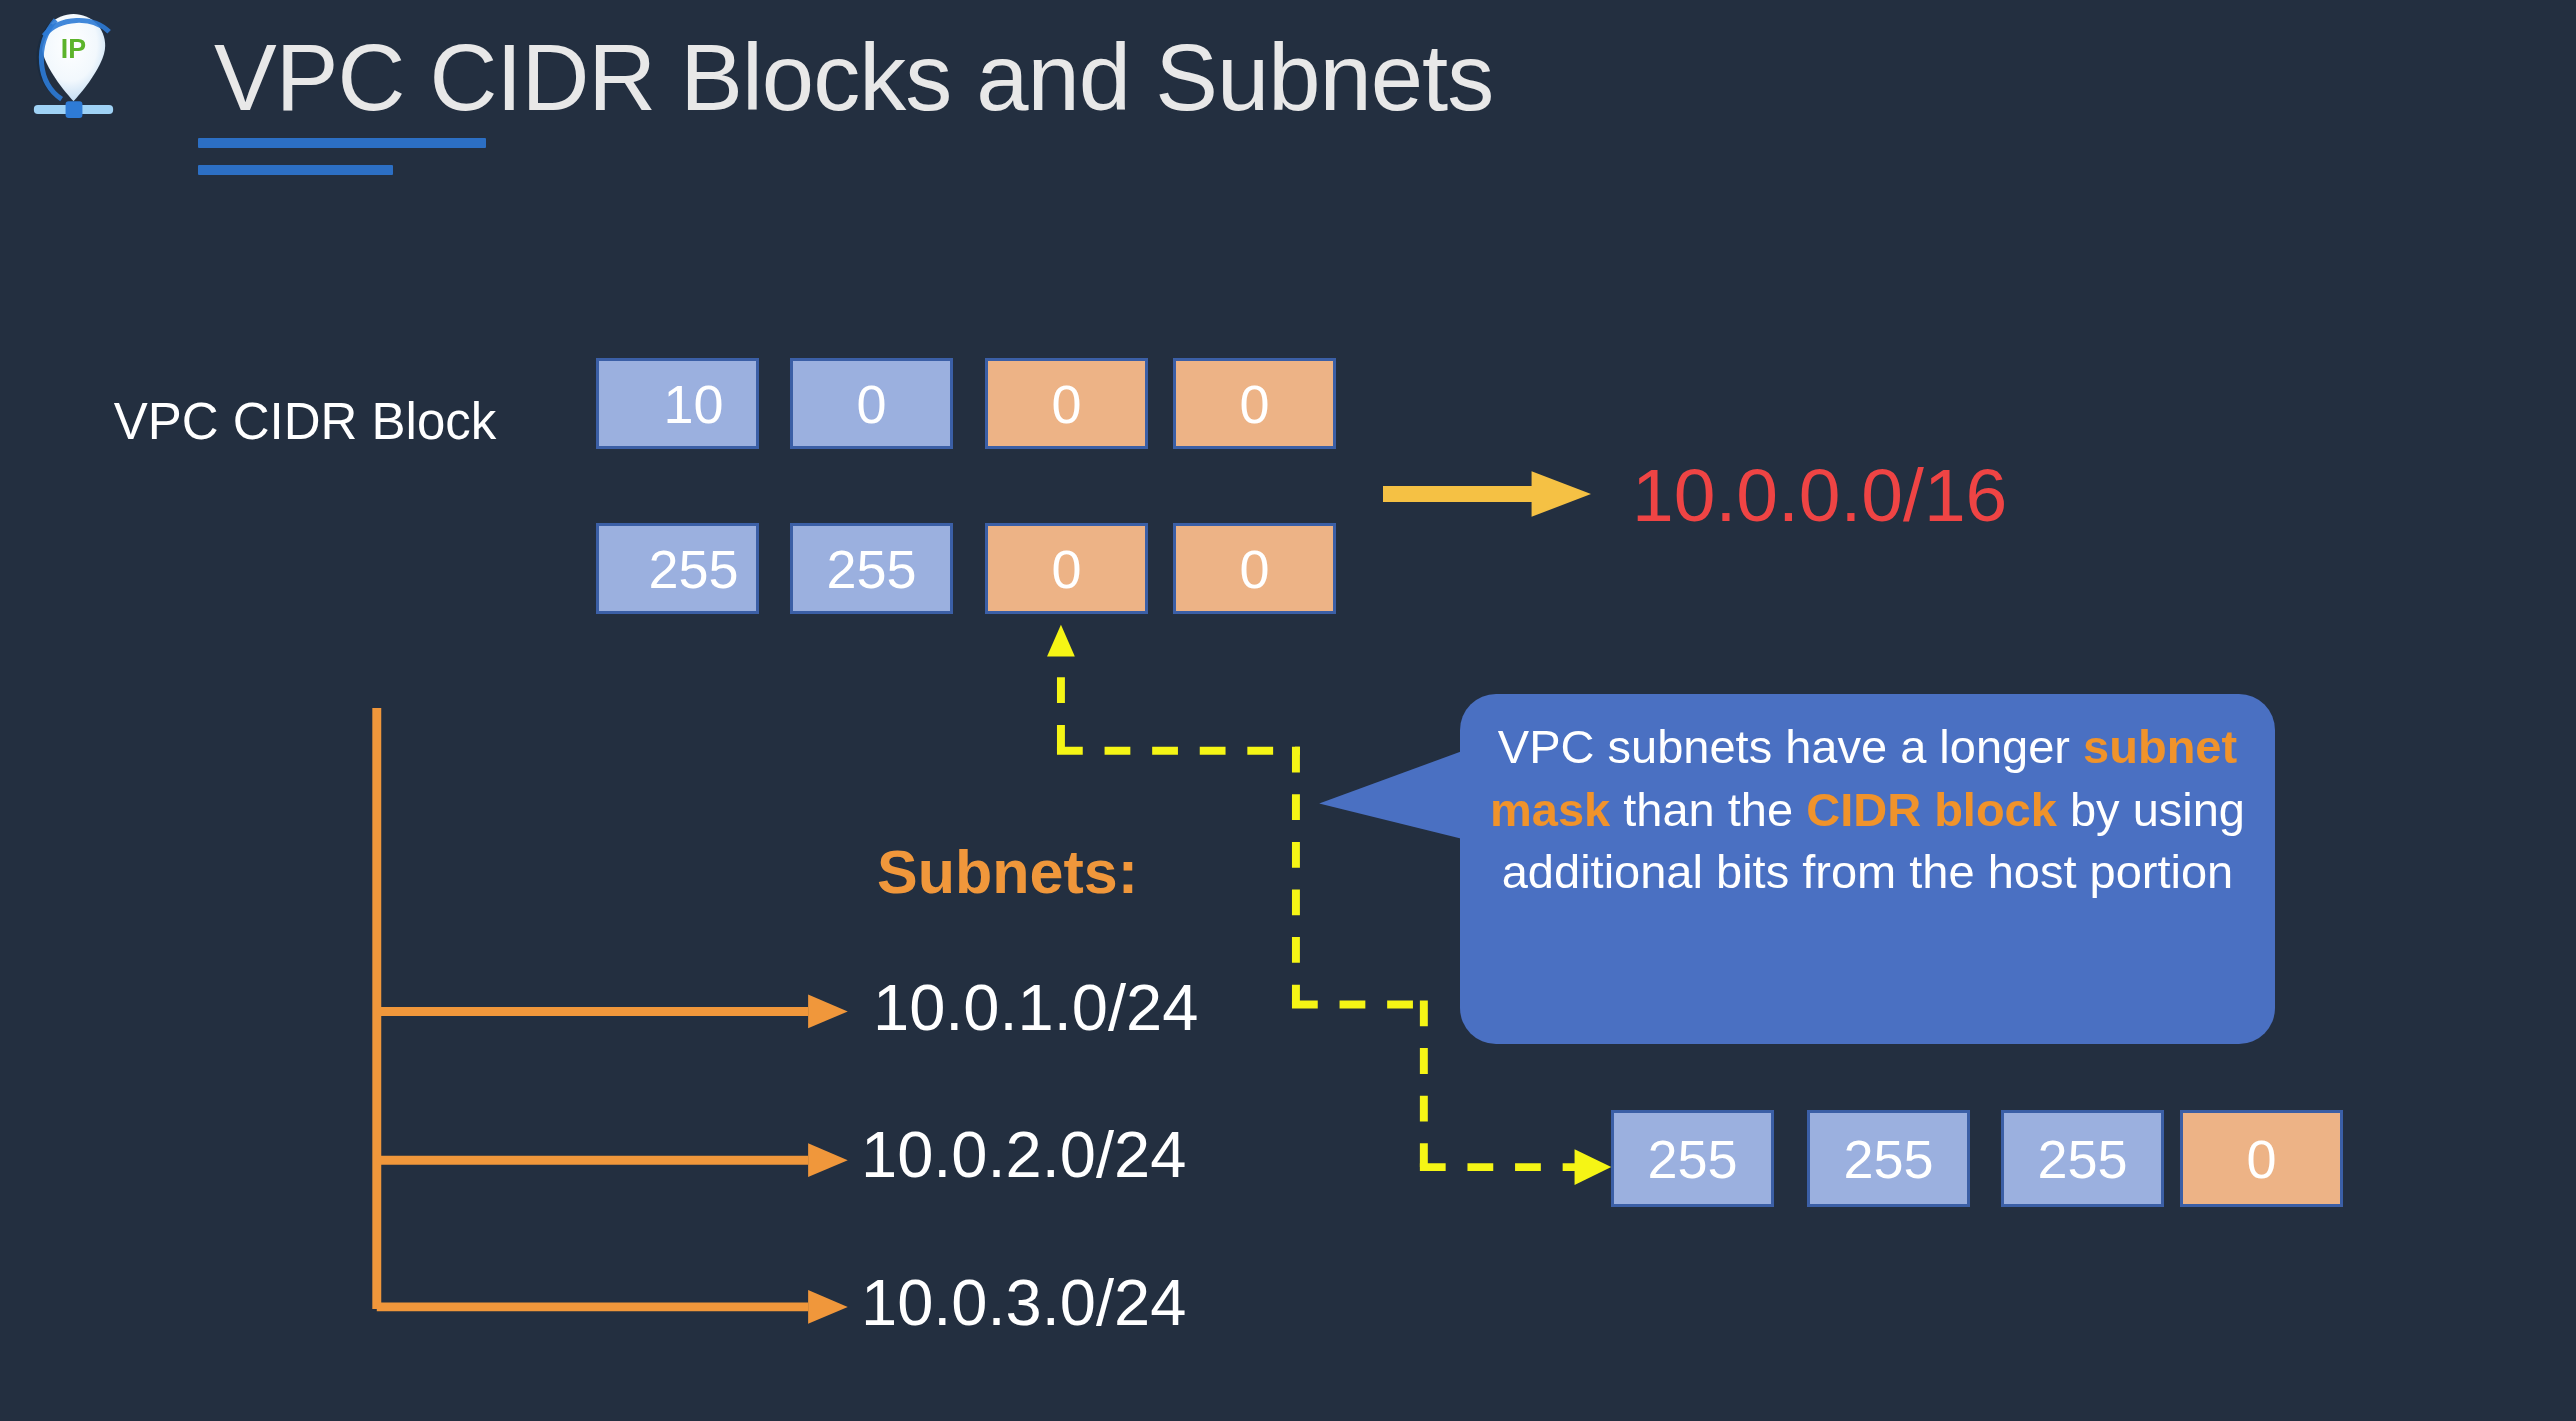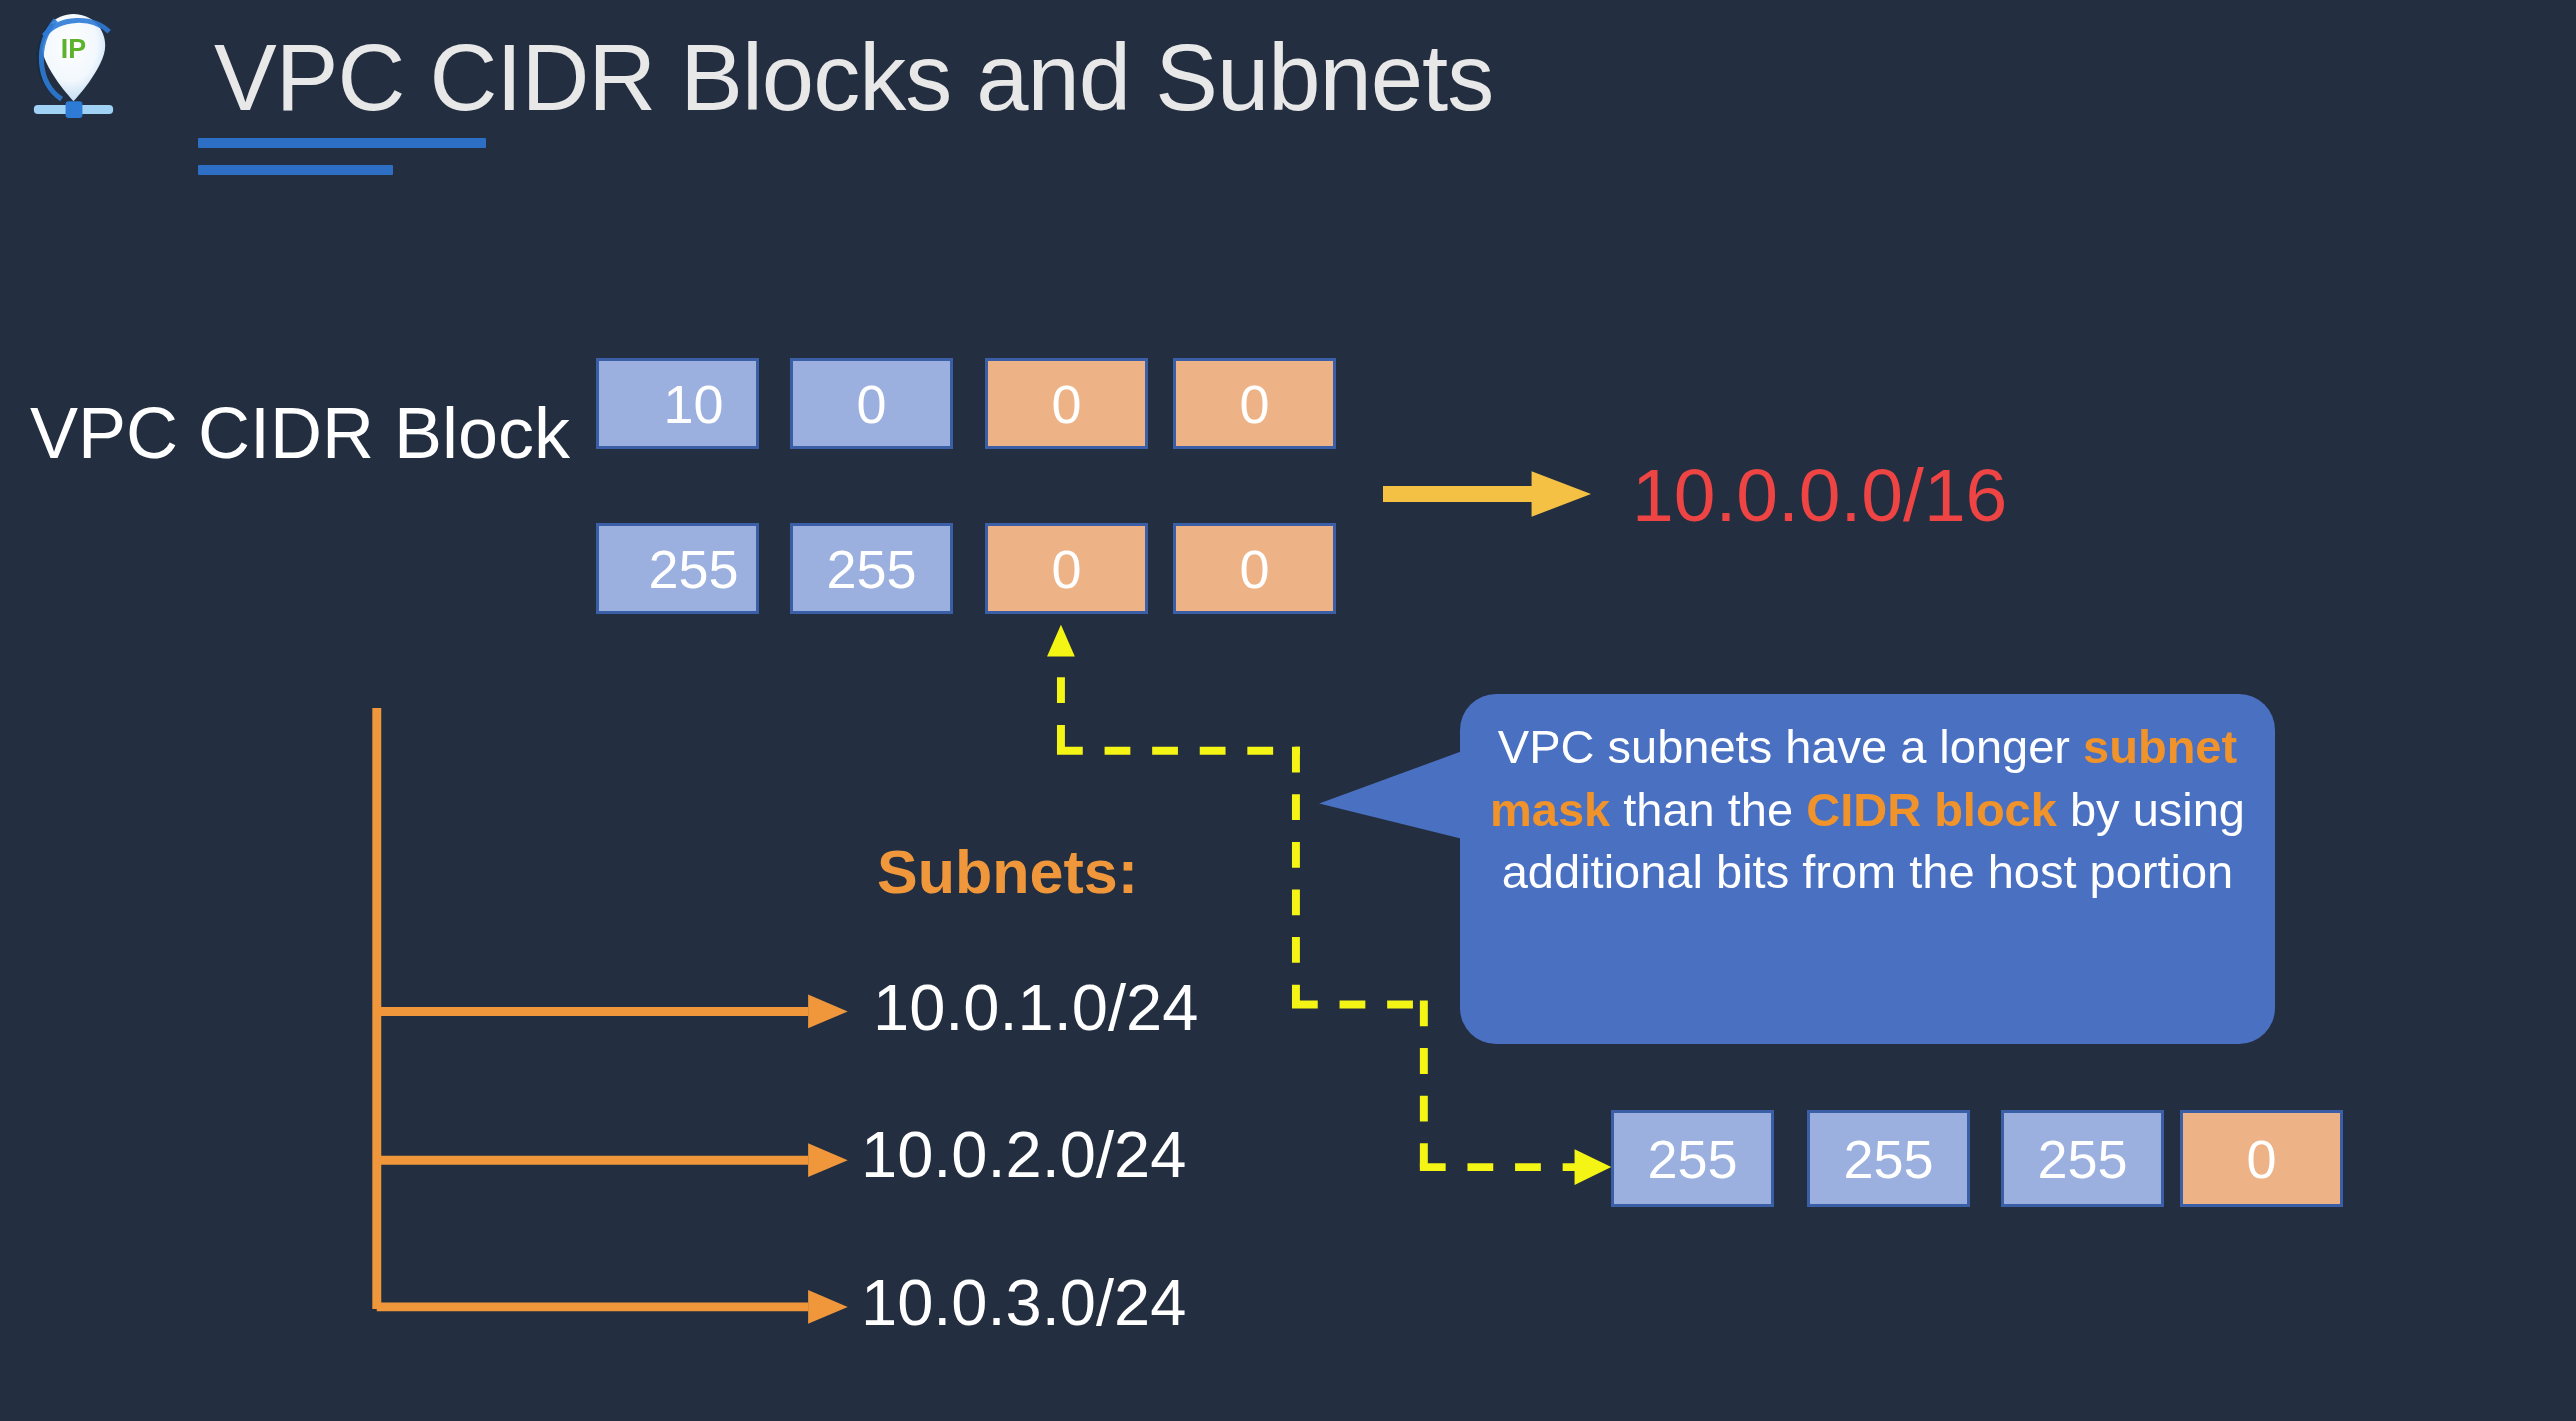--- a/index.html
+++ b/index.html
@@ -40,23 +40,23 @@
     height: 10px;
     border-radius: 1px;
   }
   #rule-1 { left: 198px; top: 138px; width: 288px; }
   #rule-2 { left: 198px; top: 165px; width: 195px; }
 
   
   .row-label {
     position: absolute;
     color: #FFFFFF;
-    font-size: 72px;
-    white-space: nowrap;
-    text-align: left;
+    font-size: 51px;
+    white-space: nowrap;
+    text-align: center;
   }
   #label-cidr { left: 30px; top: 392px; width: 550px; }
   #label-mask { left: 30px; top: 550px; width: 550px; }
 
   
   .octet {
     position: absolute;
     display: flex;
     align-items: center;
     justify-content: center;

